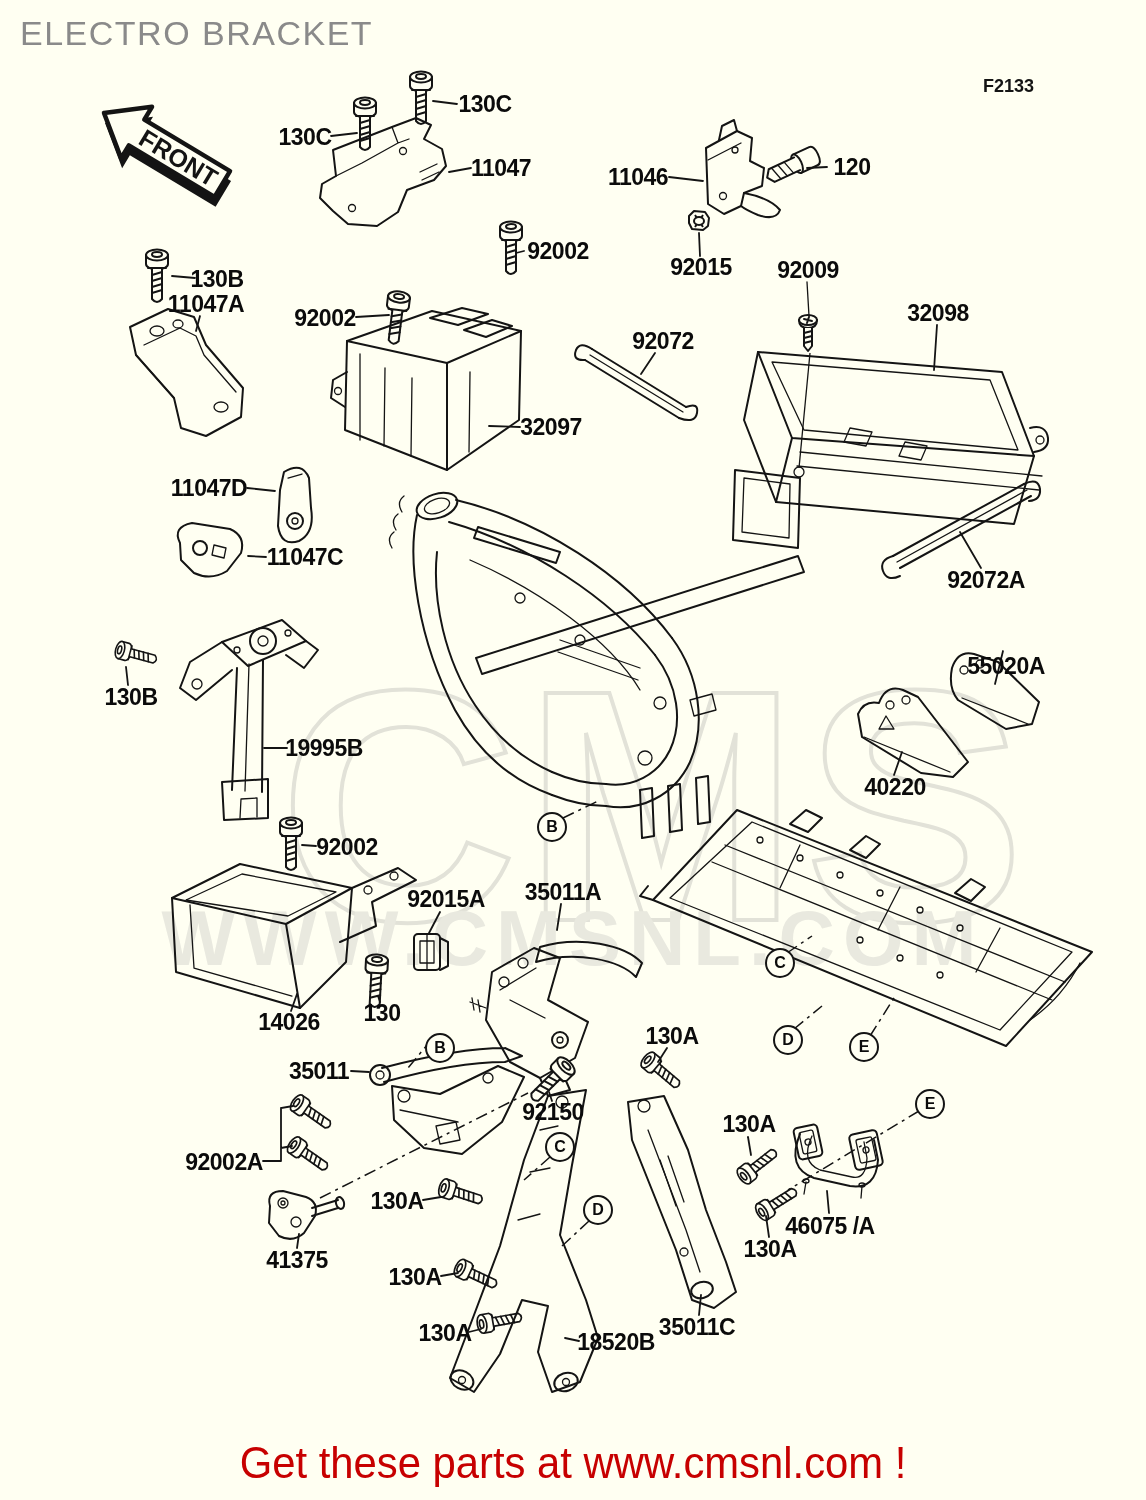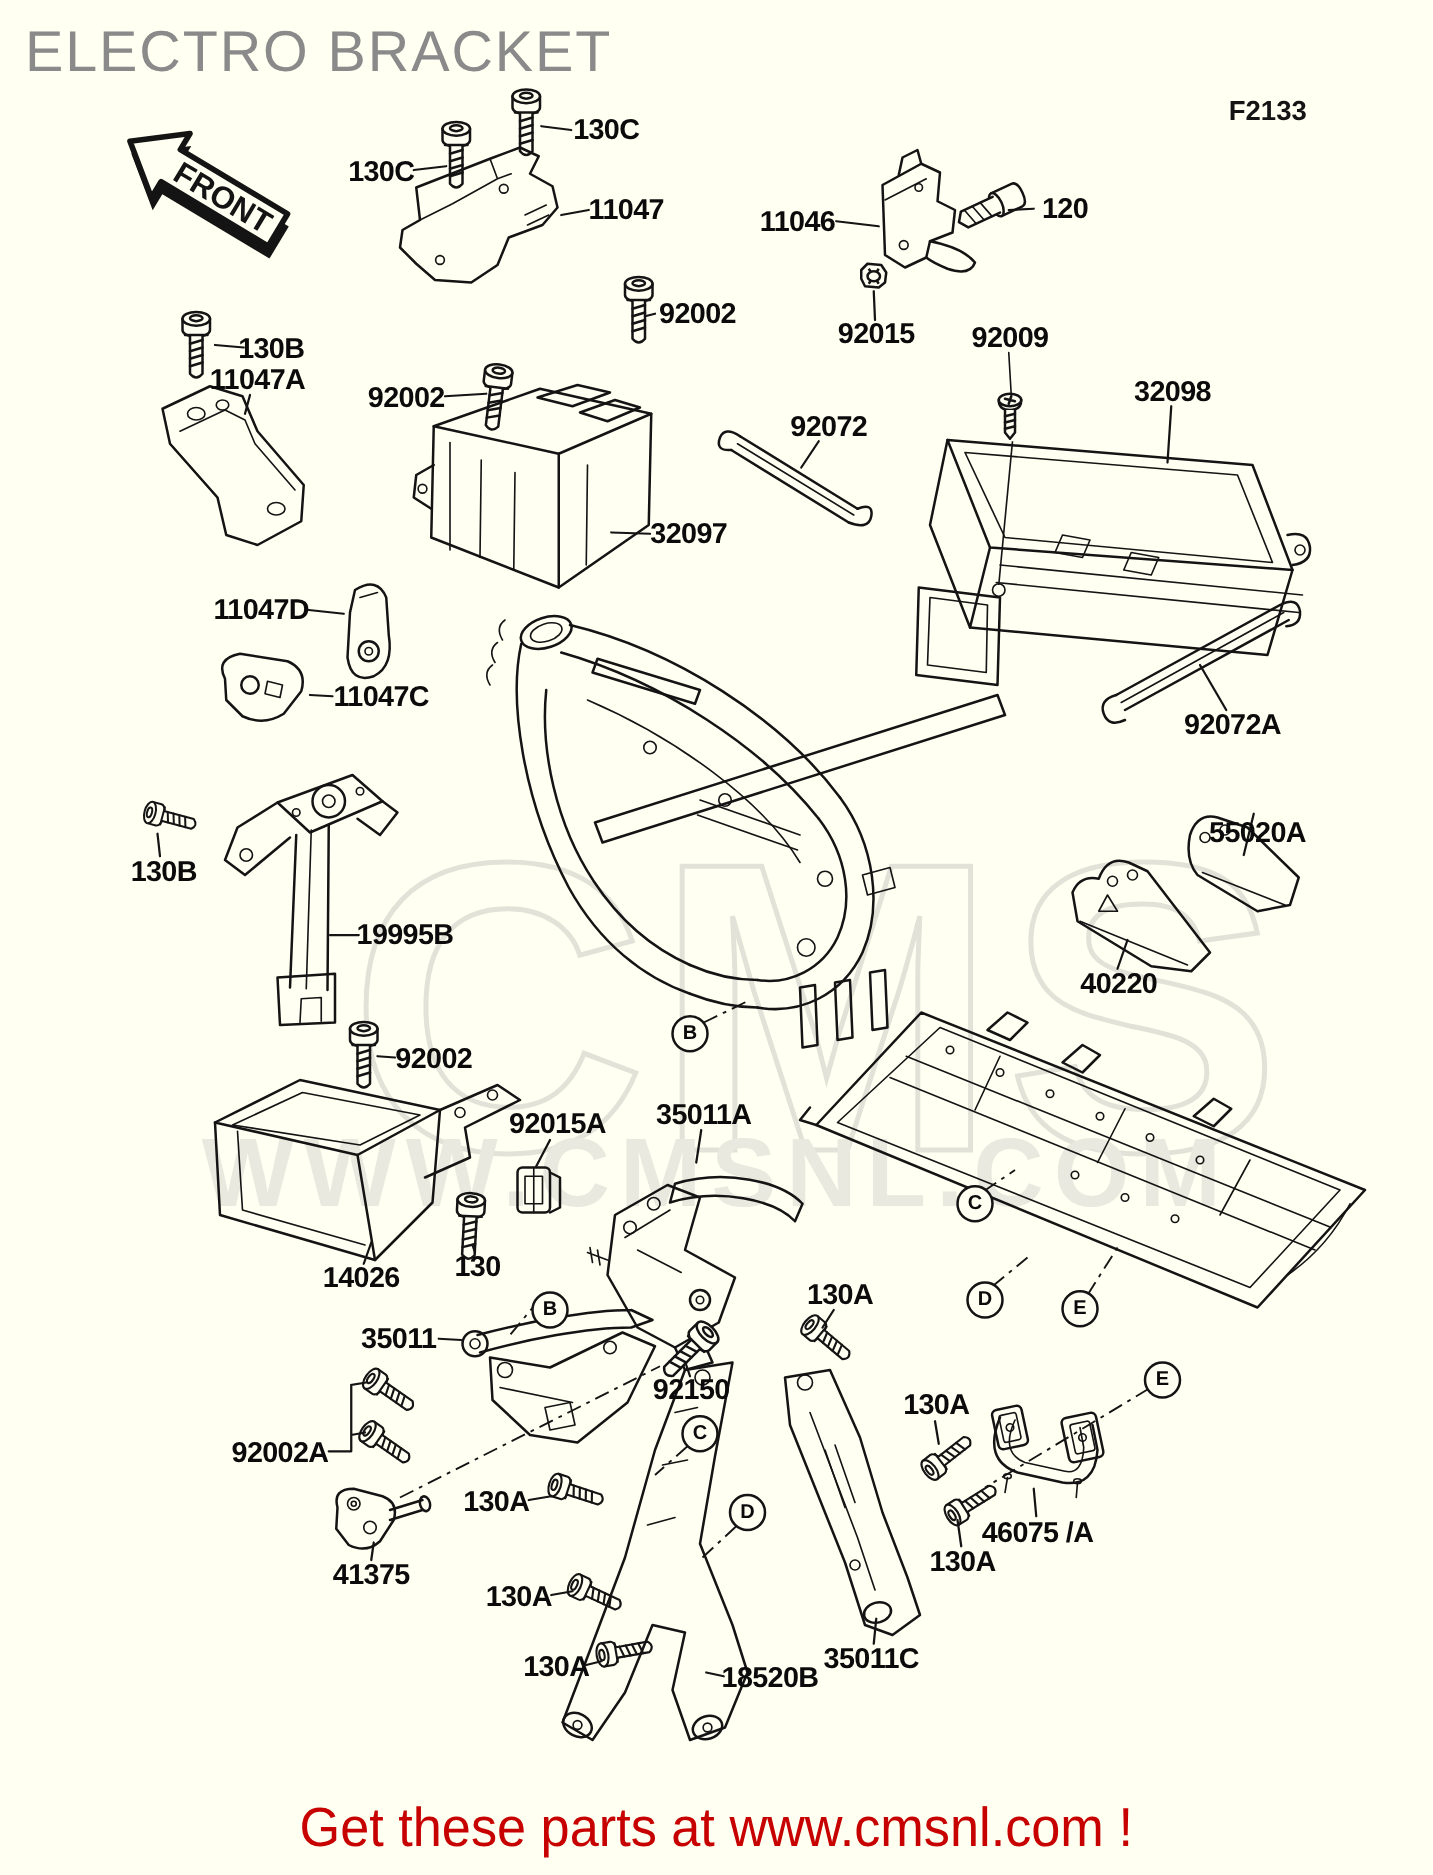--- a/index.html
+++ b/index.html
@@ -10,22 +10,22 @@
   }
   .stage{position:absolute;inset:0;}
   svg.art{position:absolute;left:0;top:0;}
   .ln{fill:none;stroke:#141414;stroke-width:2;stroke-linejoin:round;stroke-linecap:round;}
   .thin{fill:none;stroke:#141414;stroke-width:1.3;}
   .leader{fill:none;stroke:#141414;stroke-width:1.8;stroke-linecap:round;}
   .chain{fill:none;stroke:#141414;stroke-width:1.5;stroke-dasharray:12 5 3 5;}
   .solidfill{fill:#141414;stroke:none;}
   .wm-cms{font-weight:bold;font-size:330px;fill:none;stroke:#e2e2d8;stroke-width:4px;letter-spacing:6px;}
   .wm-url{font-weight:bold;font-size:78px;fill:#e9e9df;letter-spacing:8px;}
-  .page-title{position:absolute;left:20px;top:14px;font-size:46px;color:#8a8a8a;letter-spacing:1.5px;white-space:nowrap;}
-  .fig-code{position:absolute;left:983px;top:76px;font-size:22px;font-weight:bold;color:#141414;}
+  .page-title{position:absolute;left:20px;top:14px;font-size:34px;color:#8a8a8a;letter-spacing:1.5px;white-space:nowrap;}
+  .fig-code{position:absolute;left:983px;top:76px;font-size:18px;font-weight:bold;color:#141414;}
   .plabel{
     position:absolute;transform:translate(-50%,-50%);
     font-weight:bold;font-size:23px;letter-spacing:-0.5px;color:#0b0b0b;white-space:nowrap;
   }
   .marker{
     position:absolute;width:26px;height:26px;transform:translate(-50%,-50%);
     border:2.5px solid #141414;border-radius:50%;background:#fffff2;
     font-weight:bold;font-size:16px;line-height:26px;text-align:center;color:#0b0b0b;
   }
   .footer-banner{

